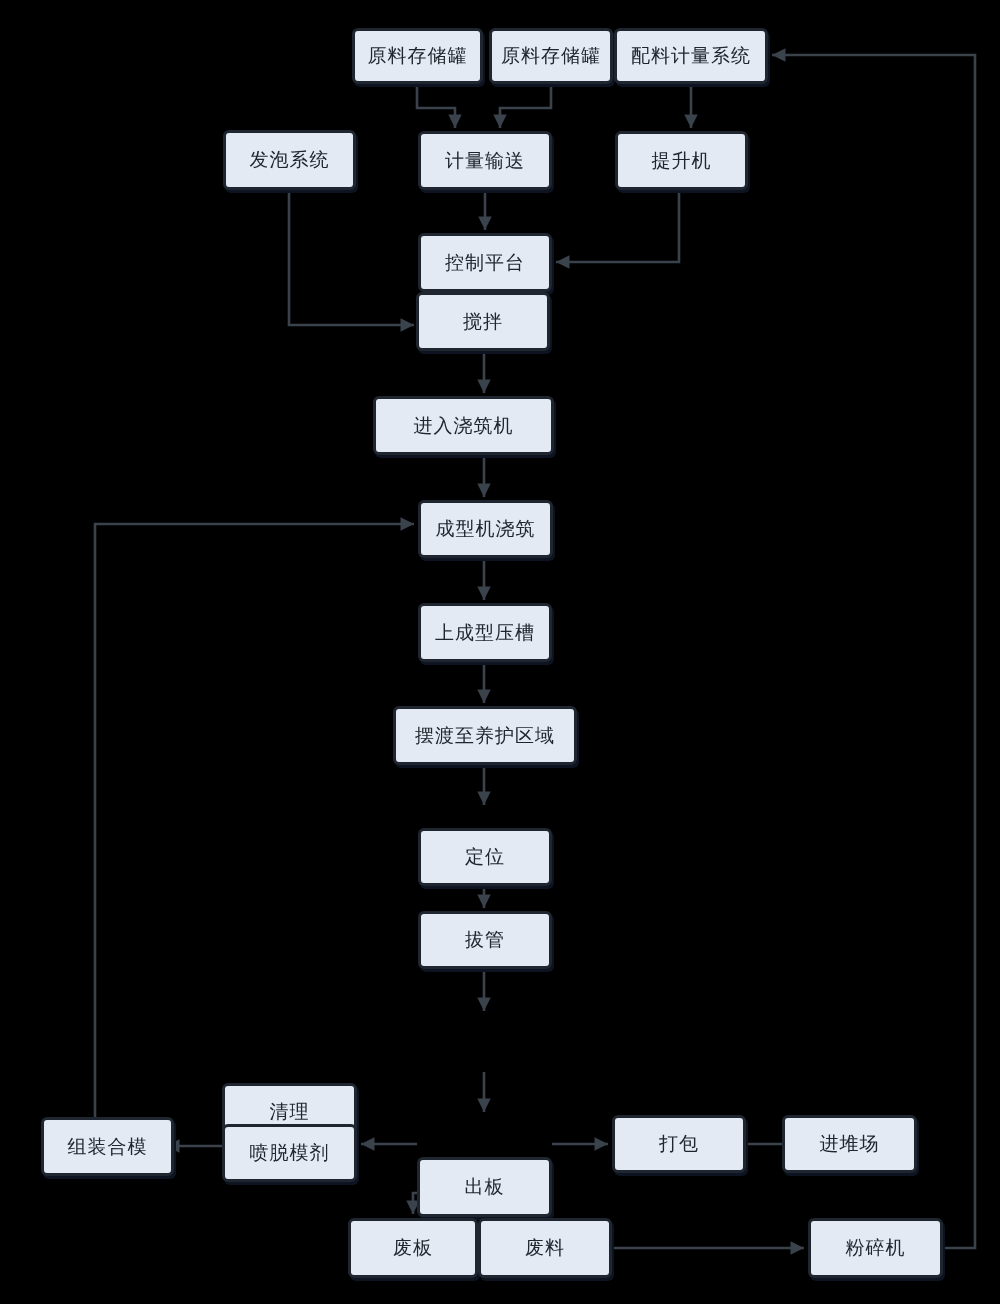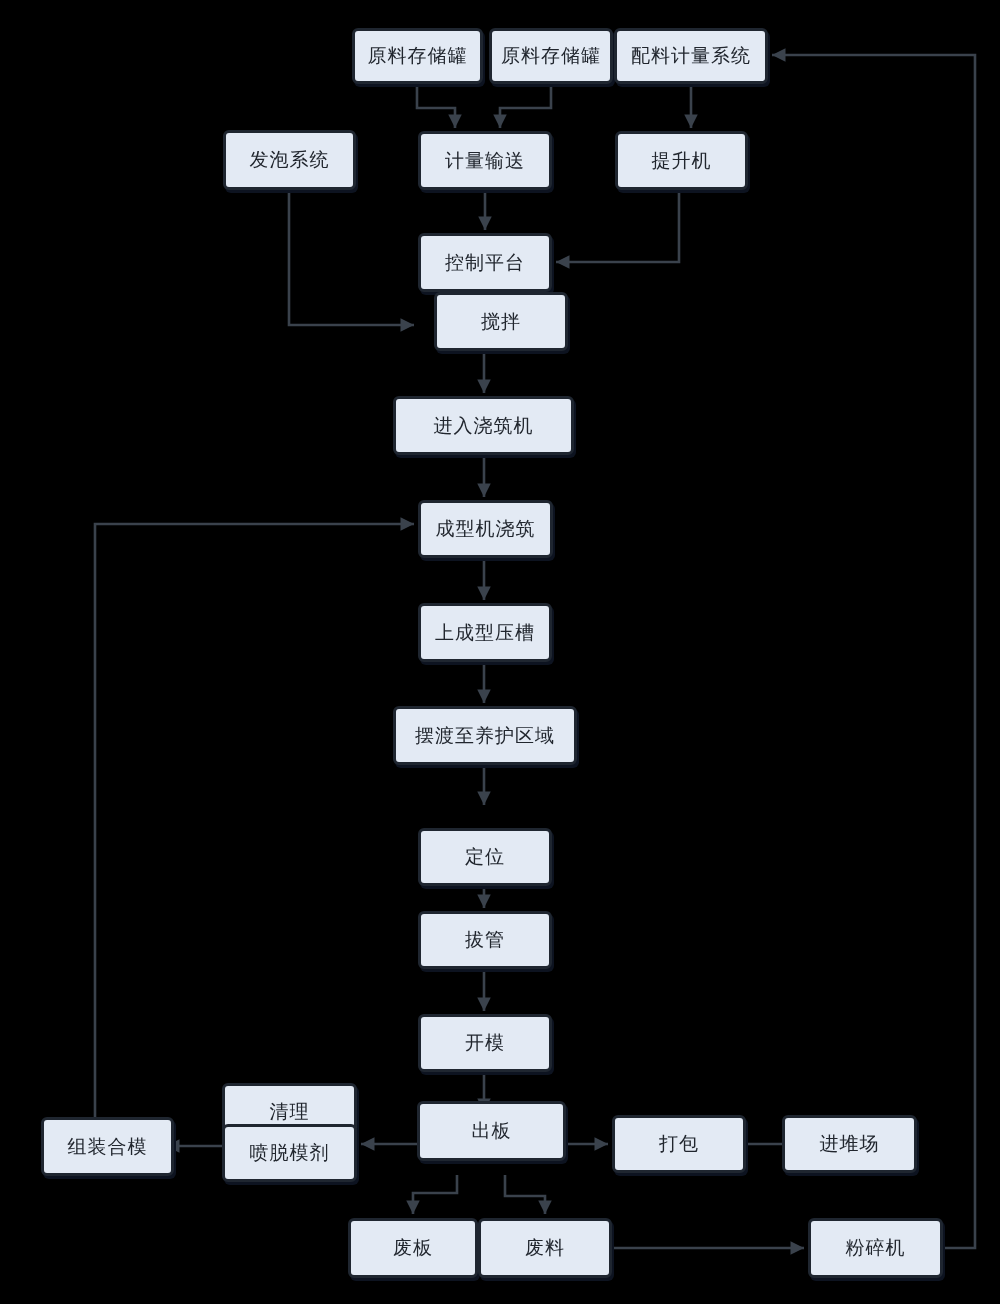--- a/index.html
+++ b/index.html
@@ -66,34 +66,33 @@
 
   <div class="node" style="left:352px;top:28px;width:131px;height:56px">原料存储罐</div>
   <div class="node" style="left:489px;top:28px;width:124px;height:56px">原料存储罐</div>
   <div class="node" style="left:614px;top:28px;width:154px;height:56px">配料计量系统</div>
 
   <div class="node" style="left:223px;top:130px;width:133px;height:60px">发泡系统</div>
   <div class="node" style="left:418px;top:131px;width:134px;height:59px">计量输送</div>
   <div class="node" style="left:615px;top:131px;width:133px;height:59px">提升机</div>
 
   <div class="node" style="left:418px;top:233px;width:134px;height:59px">控制平台</div>
-  <div class="node" style="left:434px;top:292px;width:134px;height:59px">搅拌</div>
+  <div class="node" style="left:416px;top:292px;width:134px;height:59px">搅拌</div>
 
-  <div class="node" style="left:393px;top:396px;width:181px;height:59px">进入浇筑机</div>
+  <div class="node" style="left:373px;top:396px;width:181px;height:59px">进入浇筑机</div>
   <div class="node" style="left:418px;top:500px;width:135px;height:58px">成型机浇筑</div>
   <div class="node" style="left:418px;top:603px;width:134px;height:59px">上成型压槽</div>
   <div class="node" style="left:393px;top:706px;width:184px;height:59px">摆渡至养护区域</div>
   <div class="node" style="left:418px;top:828px;width:134px;height:58px">定位</div>
   <div class="node" style="left:418px;top:911px;width:134px;height:58px">拔管</div>
-  <div class="node" style="left:418px;top:1014px;width:134px;height:58px">开模</div>
 
   <div class="node" style="left:222px;top:1083px;width:135px;height:57px">清理</div>
   <div class="node" style="left:222px;top:1124px;width:135px;height:58px">喷脱模剂</div>
   <div class="node" style="left:41px;top:1117px;width:133px;height:59px">组装合模</div>
-  <div class="node" style="left:417px;top:1101px;width:149px;height:60px">出板</div>
+  <div class="node" style="left:417px;top:1157px;width:135px;height:60px">出板</div>
   <div class="node" style="left:612px;top:1115px;width:134px;height:58px">打包</div>
   <div class="node" style="left:782px;top:1115px;width:135px;height:58px">进堆场</div>
 
   <div class="node" style="left:348px;top:1218px;width:130px;height:60px">废板</div>
   <div class="node" style="left:478px;top:1218px;width:134px;height:60px">废料</div>
   <div class="node" style="left:808px;top:1218px;width:135px;height:60px">粉碎机</div>
 
 </div>
 
 </body></html>

